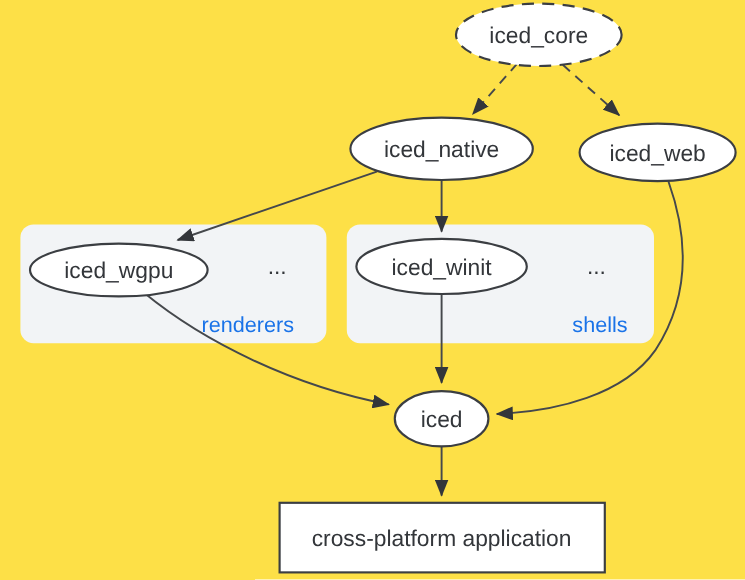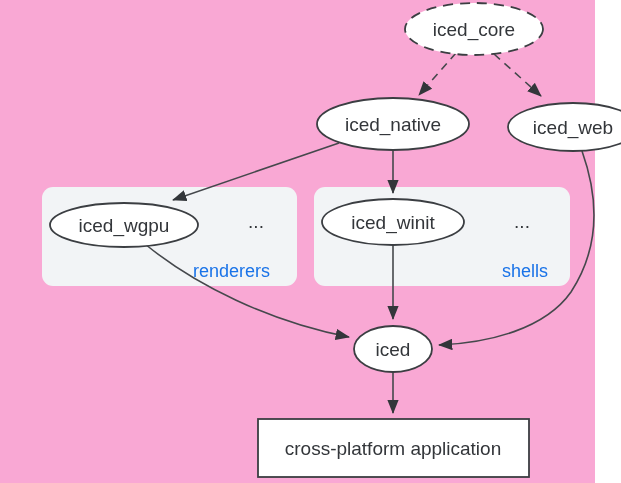--- a/index.html
+++ b/index.html
@@ -2,25 +2,24 @@
 <html><head>
 <meta charset="utf-8">
 <style>
   html, body {
     margin: 0;
     padding: 0;
     background: #ffffff;
   }
   .canvas {
     position: relative;
-    width: 570px;
+    width: 621px;
     height: 483px;
-    background: #f9a8d4;
+    background: #fde047;
     font-family: "Liberation Sans", sans-serif;
-    padding-left: 25px;
   }
   svg { display: block; }
 
   .node-shape {
     fill: #ffffff;
     stroke: #3b3e42;
     stroke-width: 1.8;
   }
   .node-shape.dashed {
     stroke-dasharray: 10 7;

